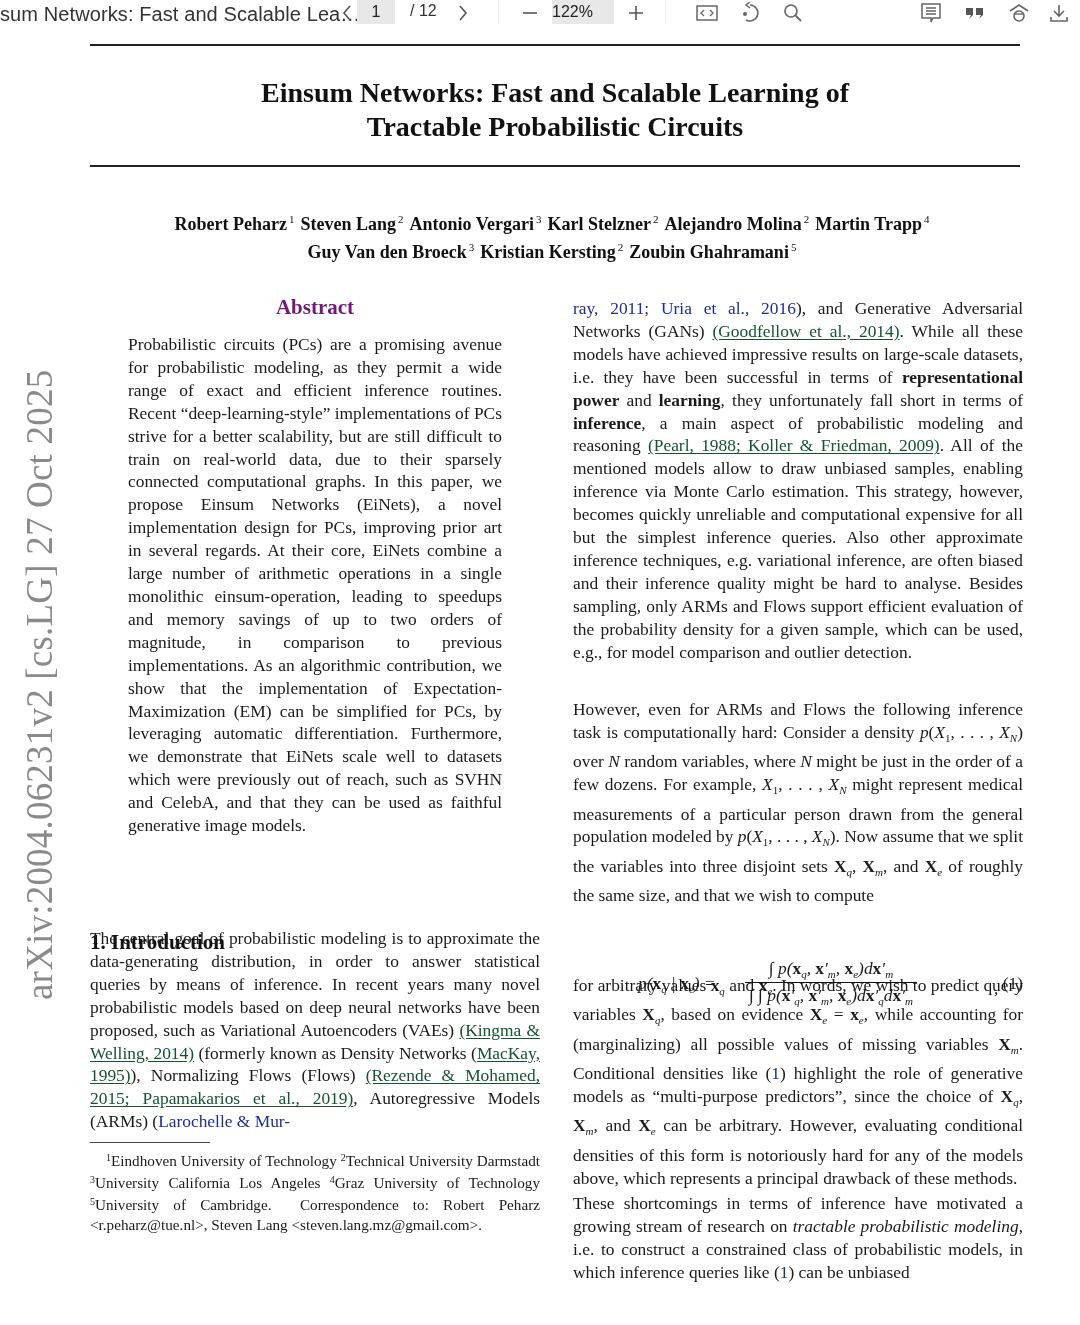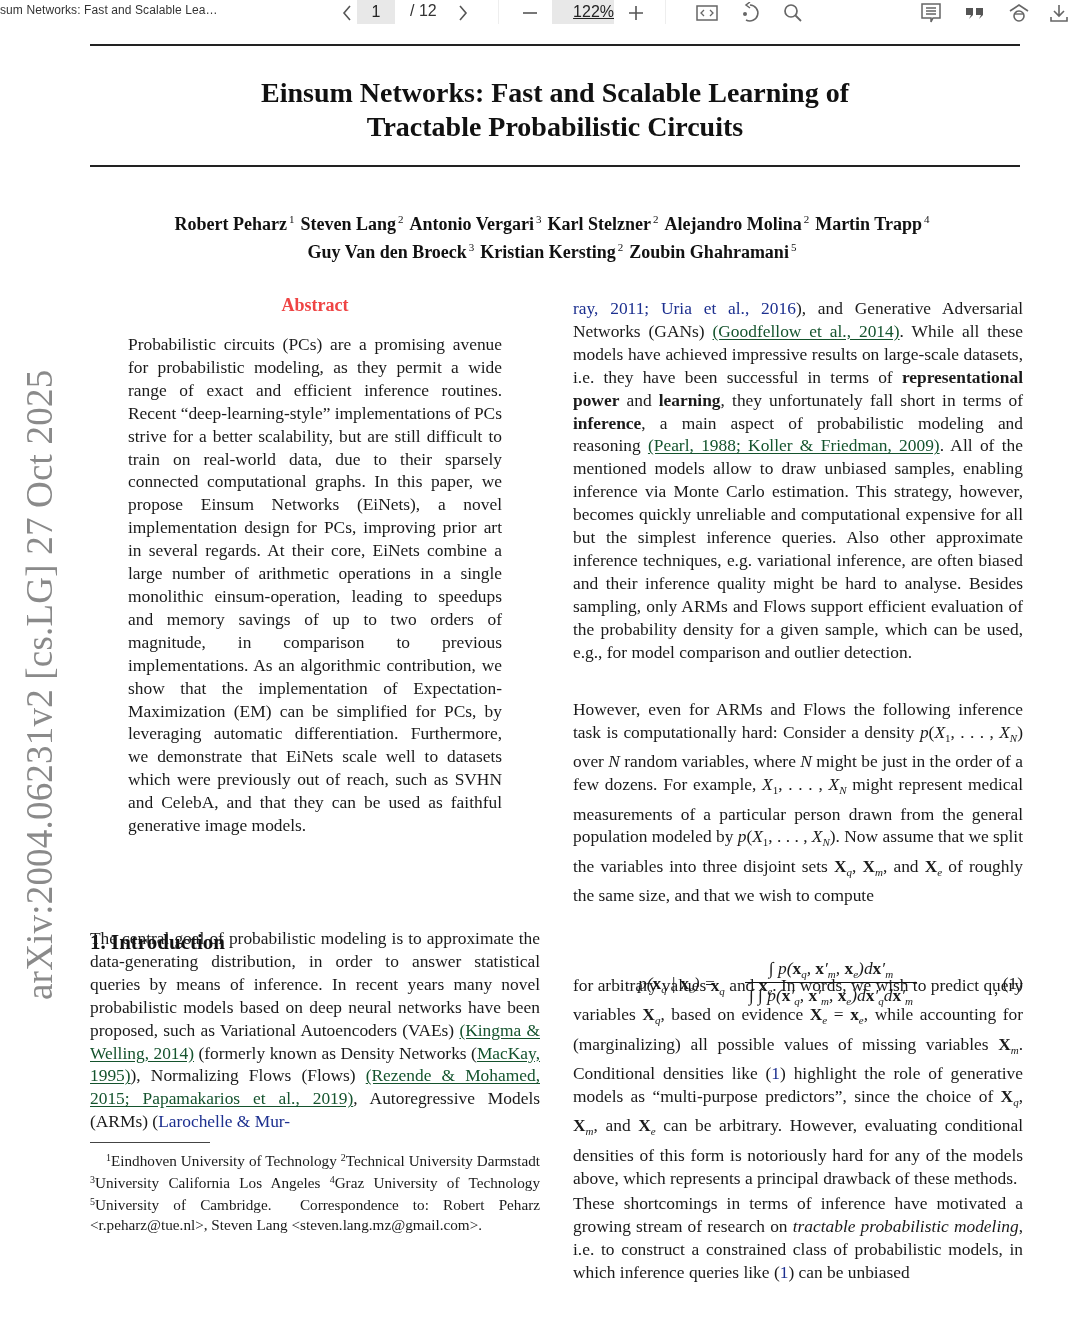--- a/index.html
+++ b/index.html
@@ -1,38 +1,38 @@
 <!DOCTYPE html>
 <html><head>
 <meta charset="utf-8">
 <style>
   * { box-sizing: border-box; margin: 0; padding: 0; }
   html, body { width: 1080px; height: 1325px; background: #ffffff; overflow: hidden; }
   body { position: relative; font-family: "Liberation Serif", serif; color: #1a1a1a; }
 
   
   .toolbar { position: absolute; left: 0; top: 0; width: 1080px; height: 26px; background: #fff; font-family: "Liberation Sans", sans-serif; color: #333; }
-  .doc-title { position: absolute; left: 0; top: 3px; font-size: 12px; white-space: nowrap; letter-spacing: 0.1px; }
+  .doc-title { position: absolute; left: 0; top: 3px; font-size: 20px; white-space: nowrap; letter-spacing: 0.1px; }
   .tb-btn { position: absolute; top: 0; height: 26px; display: flex; align-items: center; justify-content: center; cursor: pointer; color: #666; }
   .page-input { position: absolute; left: 357px; top: 0; width: 38px; height: 24px; background: #e8e8e8; font-size: 16px; text-align: center; line-height: 24px; color: #222; border: none; }
   .page-total { position: absolute; left: 410px; top: 2px; font-size: 16px; color: #333; }
-  .zoom-val { position: absolute; left: 552px; top: 0; width: 62px; height: 24px; background: #e8e8e8; font-size: 16px; text-align: right; line-height: 24px; color: #222; text-decoration: underline; }
+  .zoom-val { position: absolute; left: 552px; top: 0; width: 62px; height: 24px; background: #e8e8e8; font-size: 16px; text-align: left; line-height: 24px; color: #222; }
   .sep { position: absolute; top: 0; width: 1px; height: 24px; background: #eee; }
 
   
   .rule { position: absolute; left: 90px; width: 930px; background: #222; }
   .paper-title { position: absolute; left: 90px; width: 930px; top: 76px; text-align: center; font-weight: bold; font-size: 28px; line-height: 34px; color: #111; }
   .authors { position: absolute; left: 90px; width: 930px; top: 208px; text-align: center; font-weight: bold; font-size: 18px; line-height: 23px; color: #111; }
   .authors sup { font-weight: normal; font-size: 11px; vertical-align: 7px; margin-left: 2px; margin-right: 6px; }
 
   .arxiv { position: absolute; left: 20px; top: 1000px; transform: rotate(-90deg); transform-origin: 0 0; font-size: 37px; color: #8a8a8a; white-space: nowrap; letter-spacing: 0.2px; width: 670px; line-height: 40px; }
 
   .col { position: absolute; font-size: 17.4px; line-height: 22.9px; text-align: justify; color: #1a1a1a; }
   .col p { text-align: justify; }
-  .abstract-head { position: absolute; left: 90px; width: 450px; top: 295px; text-align: center; font-weight: bold; font-size: 18px; color: #ef4444; }
+  .abstract-head { position: absolute; left: 90px; width: 450px; top: 295px; text-align: center; font-weight: bold; font-size: 21px; color: #701a75; }
   .sec-head { position: absolute; left: 90px; top: 886px; font-weight: bold; font-size: 21px; color: #111; margin-top: 44px; }
   a.cite { color: #14532d; text-decoration: underline; text-underline-offset: 2px; }
   span.cite-plain { color: #1c2f8f; }
   .eq-ref { color: #1c2f8f; }
   b { font-weight: bold; }
   .fn { position: absolute; left: 90px; width: 450px; top: 1148px; font-size: 15.2px; line-height: 19.2px; text-align: justify; }
   .fn-rule { position: absolute; left: 90px; top: 1142px; width: 120px; height: 1px; background: #444; }
   .fn sup { font-size: 10px; vertical-align: 5px; }
 
   .equation { position: absolute; left: 573px; width: 450px; top: 912px; height: 64px; font-size: 17.4px; margin-top: 44px; }

